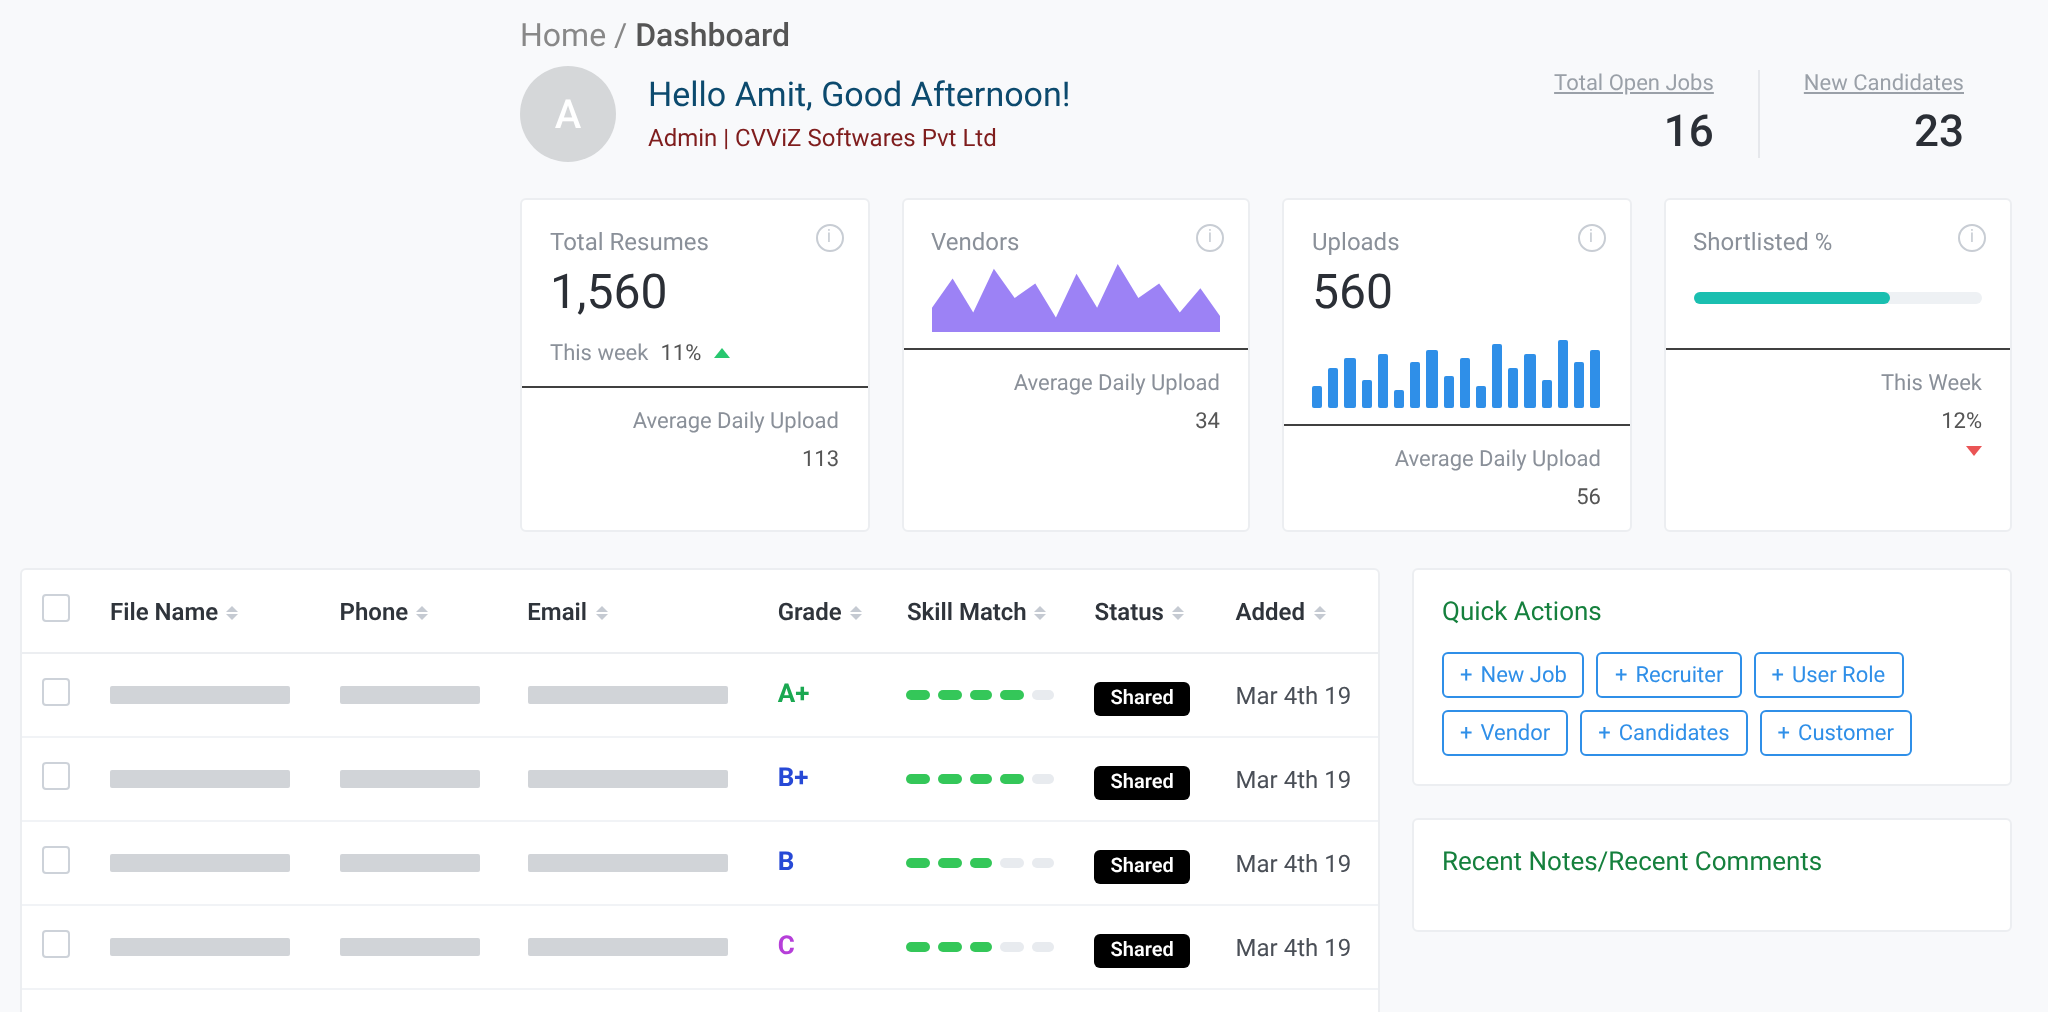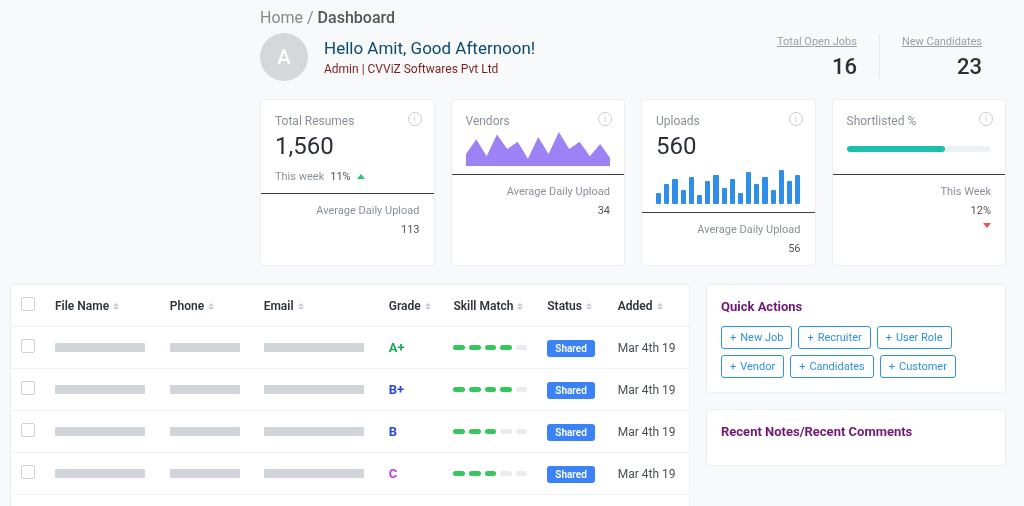--- a/index.html
+++ b/index.html
@@ -164,35 +164,35 @@
     background: #d1d4d8;
     border-radius:1px;
   }
   .grade { font-weight:700; font-size:13px; }
   .skill { display:flex; align-items:center; gap:4px; }
   .skill .seg {
     height:5px; flex:1; border-radius:3px; background:#e8ebef;
   }
   .skill .seg.fill-green { background:#34c759; }
   .badge-shared {
-    background:#3b82f6; color:#fff; font-size:10px; font-weight:600;
+    background:#000000; color:#fff; font-size:10px; font-weight:600;
     padding:3px 8px; border-radius:3px;
   }
   .cb { width:14px;height:14px;border:1px solid #cdd2d9;border-radius:2px;display:inline-block;background:#fff; }
 
   
   .side-col {
     width: 300px;
     display:flex; flex-direction:column; gap:16px;
   }
   .side-card {
     background:#fff; border:1px solid #eceef1; border-radius:3px;
     padding:14px;
   }
-  .side-card h3 { font-size:13px; font-weight:700; color:#701a75; margin-bottom:12px; }
+  .side-card h3 { font-size:13px; font-weight:400; color:#15803d; margin-bottom:12px; }
   .qa-buttons { display:flex; flex-wrap:wrap; gap:6px; }
   .qa-btn {
     display:inline-flex; align-items:center; gap:4px;
     border:1px solid #2f8fe8; color:#2f8fe8;
     background:#fff;
     font-size:11px; padding:4px 8px; border-radius:3px;
     cursor:pointer;
   }
   .qa-btn .plus { font-size:11px; line-height:1; }
 

